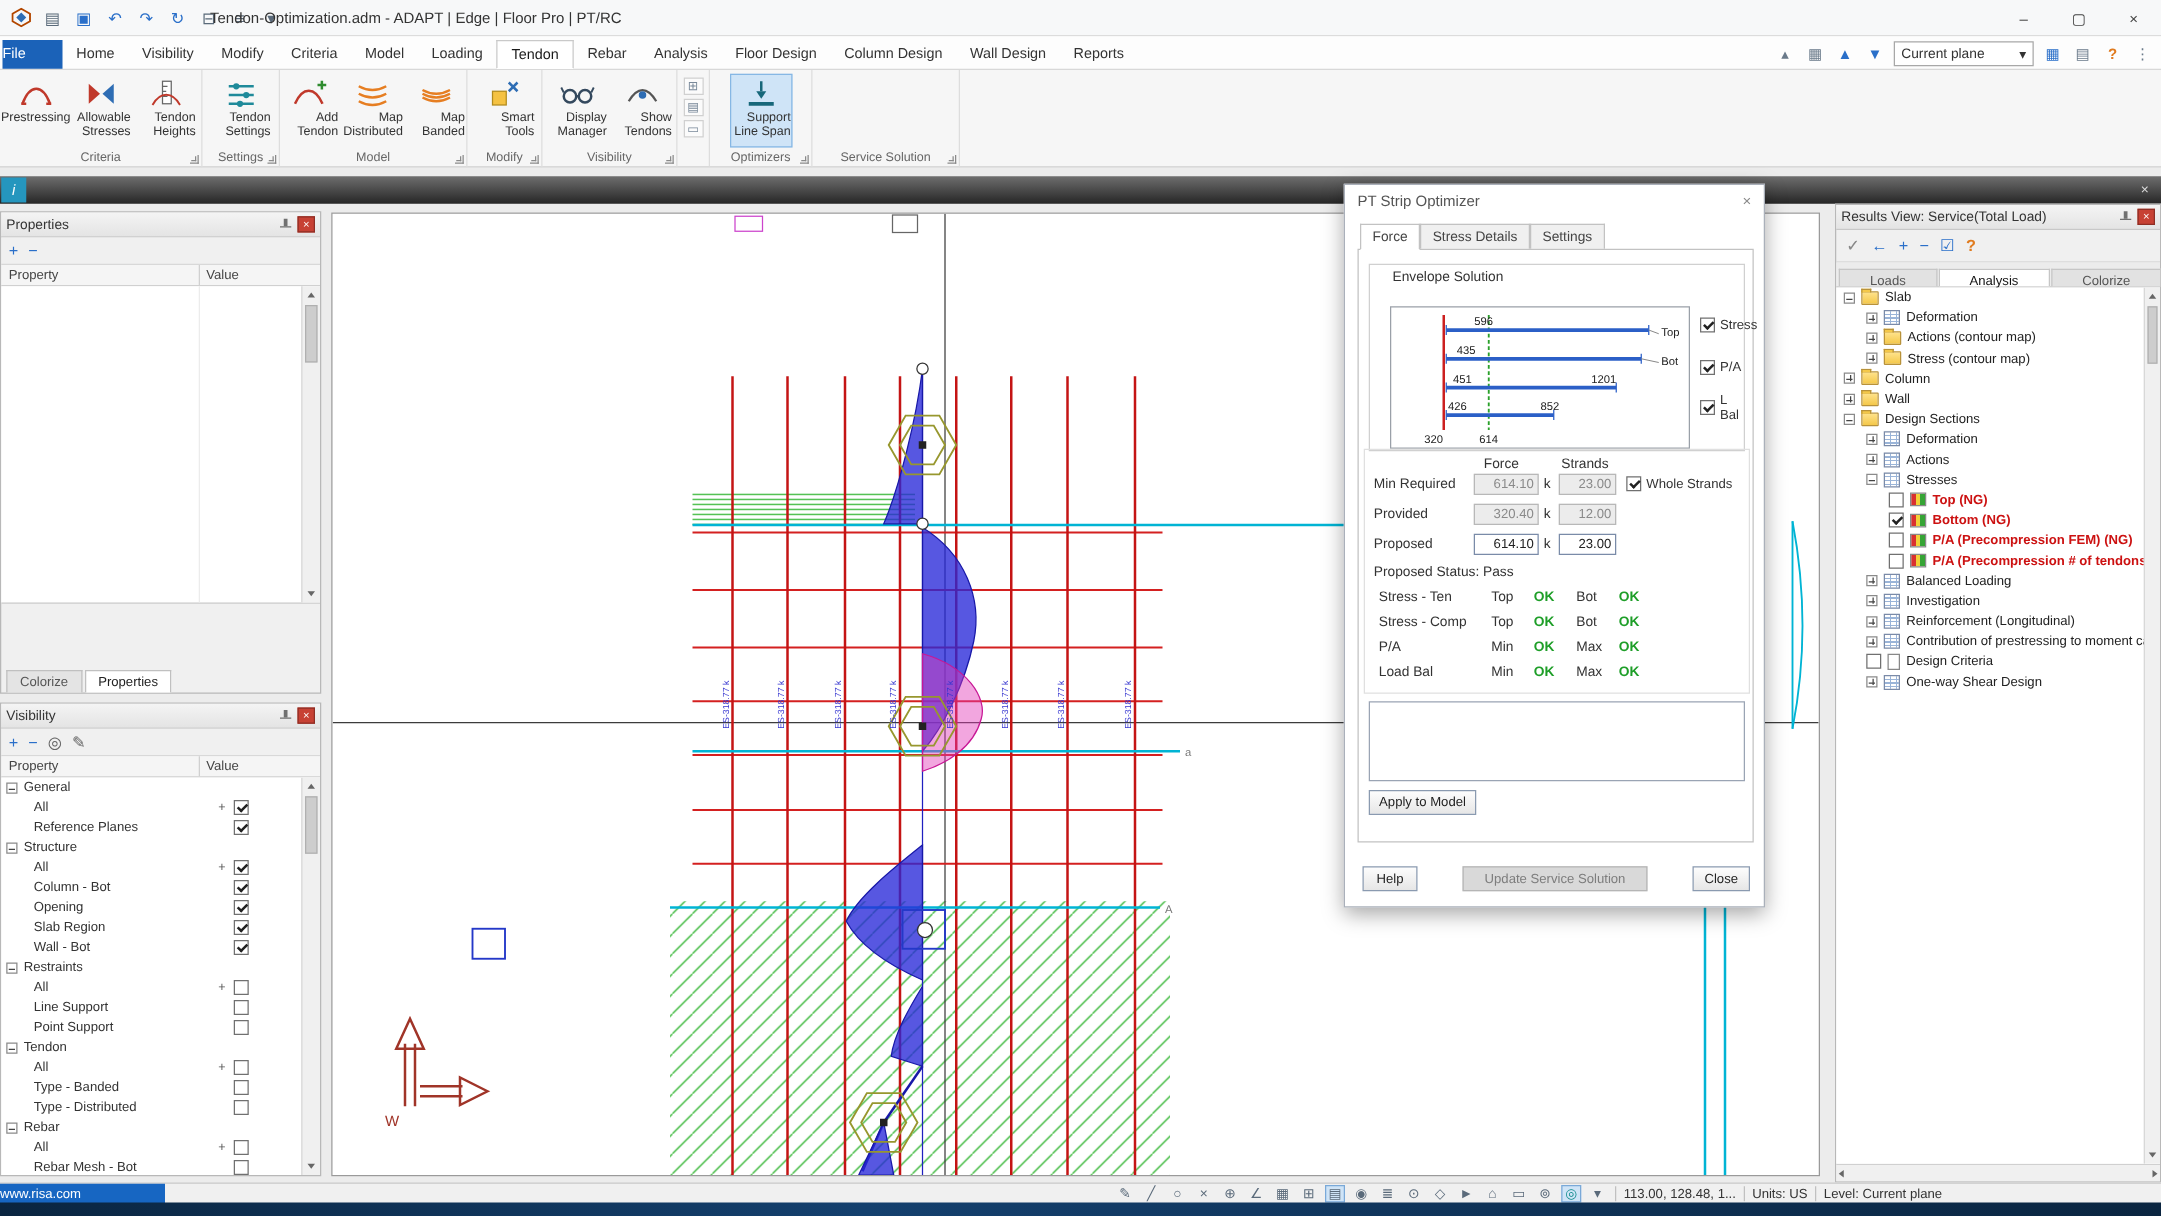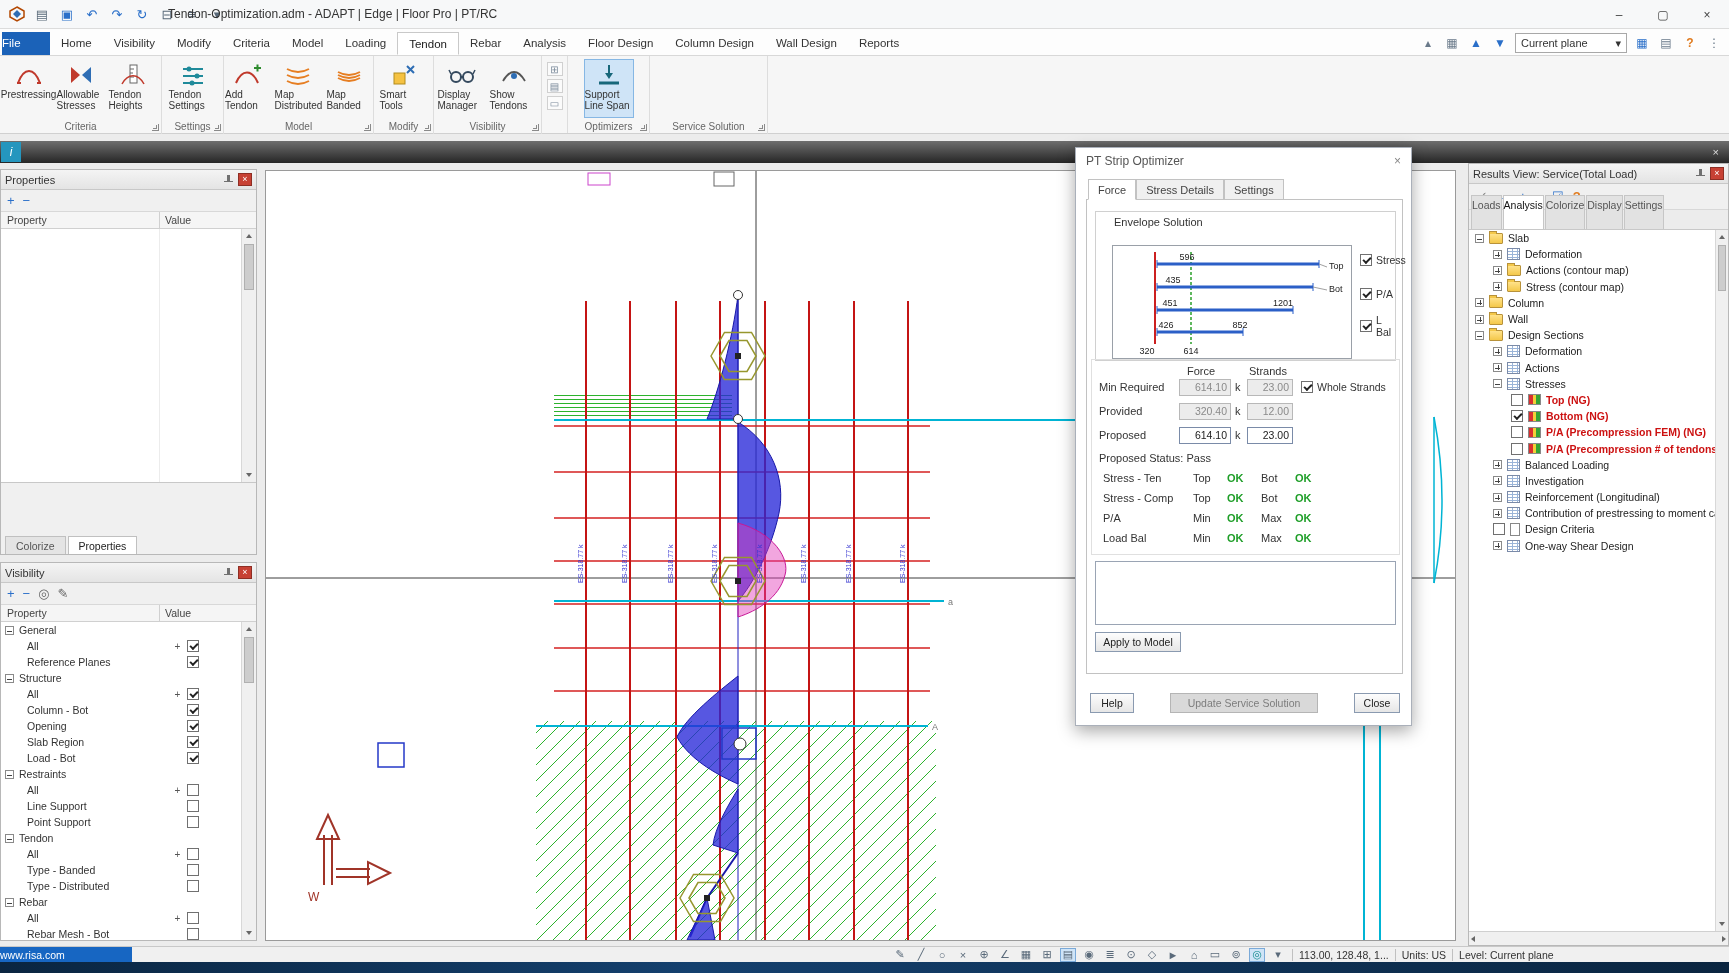--- a/index.html
+++ b/index.html
@@ -28,21 +28,21 @@
 .tico.orange{color:#e07b1f;font-weight:bold}
 .plane-select{width:112px;height:20px;border:1px solid #a8a8a8;background:#fff;display:flex;align-items:center;justify-content:space-between;padding:0 5px;font-size:11px;color:#333}
 
 
 .ribbon{position:absolute;top:56px;left:0;width:1729px;height:78px;background:#f6f6f6;border-bottom:1px solid #d0d0d0;display:flex}
 .rgroup{position:relative;height:78px;border-right:1px solid #ddd;flex:none}
 .rbtns{display:flex;justify-content:center;gap:2px;padding-top:3px;height:62px}
 .rbtn{width:50px;display:flex;flex-direction:column;align-items:center;padding-top:2px;border:1px solid transparent}
 .rbtn.sel{background:#cfe4f7;border:1px solid #86b7e4}
 .ric{height:26px;display:flex;align-items:center;justify-content:center}
-.rlab{font-size:10px;line-height:11px;text-align:left;color:#333;margin-top:1px}
+.rlab{font-size:10px;line-height:11px;text-align:right;color:#333;margin-top:1px}
 .rglabel{position:absolute;bottom:1px;left:0;right:0;height:13px;font-size:10px;color:#666;text-align:center;line-height:13px}
 .launcher{position:absolute;right:2px;bottom:3px;width:7px;height:7px;border-right:1px solid #8a8a8a;border-bottom:1px solid #8a8a8a}
 .launcher::after{content:"";position:absolute;right:1px;bottom:1px;width:3px;height:3px;border-right:1px solid #8a8a8a;border-bottom:1px solid #8a8a8a}
 .minicol{width:26px;display:flex;flex-direction:column;align-items:center;gap:3px;padding-top:6px;border-right:1px solid #ddd}
 .mico{width:16px;height:14px;font-size:10px;color:#7a8a9a;border:1px solid #d0d0d0;background:#fbfbfb;display:flex;align-items:center;justify-content:center}
 
 
 .infobar{position:absolute;top:141px;left:0;width:1729px;height:22px;background:linear-gradient(#6e6e6e,#262626);display:flex;align-items:center}
 .info-ic{width:20px;height:20px;margin-left:1px;background:#2596be;color:#fff;font-size:12px;font-style:italic;display:flex;align-items:center;justify-content:center}
 .infobar-x{position:absolute;right:10px;color:#ddd;font-size:11px}
@@ -104,21 +104,21 @@
 .legend{position:absolute;left:14px;top:6px;font-size:13px;line-height:17px;color:#111;z-index:3}
 #canvas svg{position:absolute;left:0;top:0}
 
 
 #results{left:1468px;top:163px;width:261px;height:783px}
 .rtool{height:26px;display:flex;align-items:center;gap:9px;padding:0 8px;border-bottom:1px solid #d8d8d8}
 .rtico{font-size:13px;line-height:1;color:#2a6fc9}
 .rtico.gray{color:#888}
 .rtico.orange{color:#e07b1f;font-weight:bold}
 .rtabs{height:20px;display:flex;align-items:flex-end;padding-left:2px;gap:1px;background:#ececec;border-bottom:1px solid #c8c8c8}
-.rtabb{height:34px;line-height:18px;padding:0 0;font-size:10.5px;background:#e2e2e2;border:1px solid #c6c6c6;border-bottom:none;color:#555}
+.rtabb{height:14px;line-height:18px;padding:0 24px;font-size:10.5px;background:#e2e2e2;border:1px solid #c6c6c6;border-bottom:none;color:#555}
 .rtabb.active{background:#fff;color:#111}
 .rtree{background:#fff;height:701px;position:relative;overflow:hidden}
 .trow{height:16.2px;display:flex;align-items:center;gap:5px;font-size:10.5px;color:#222;white-space:nowrap;overflow:hidden}
 .trow.l0{padding-left:6px}
 .trow.l1{padding-left:24px}
 .trow.l2{padding-left:42px}
 .trow .red{color:#cc1111;font-weight:bold}
 .hscroll{height:14px;background:#f0f0f0;border-top:1px solid #d0d0d0;display:flex;align-items:center;justify-content:space-between;padding:0 2px}
 .vscroll{position:absolute;right:0;top:0;bottom:0;width:13px;background:#f0f0f0;border-left:1px solid #d8d8d8}
 
@@ -450,21 +450,21 @@
         </div>
       <div class="vrow itm">
           <span class="vlab">Opening</span>
           <span class="cb checked"></span>
         </div>
       <div class="vrow itm">
           <span class="vlab">Slab Region</span>
           <span class="cb checked"></span>
         </div>
       <div class="vrow itm">
-          <span class="vlab">Load - Bot</span>
+          <span class="vlab">Wall - Bot</span>
           <span class="cb checked"></span>
         </div>
       <div class="vrow">
           <span class="exp"></span>
           <span class="vlab">Restraints</span>
         </div>
       <div class="vrow itm">
           <span class="vlab">All</span>
           <span class="pmini">+</span>
           <span class="cb"></span>

